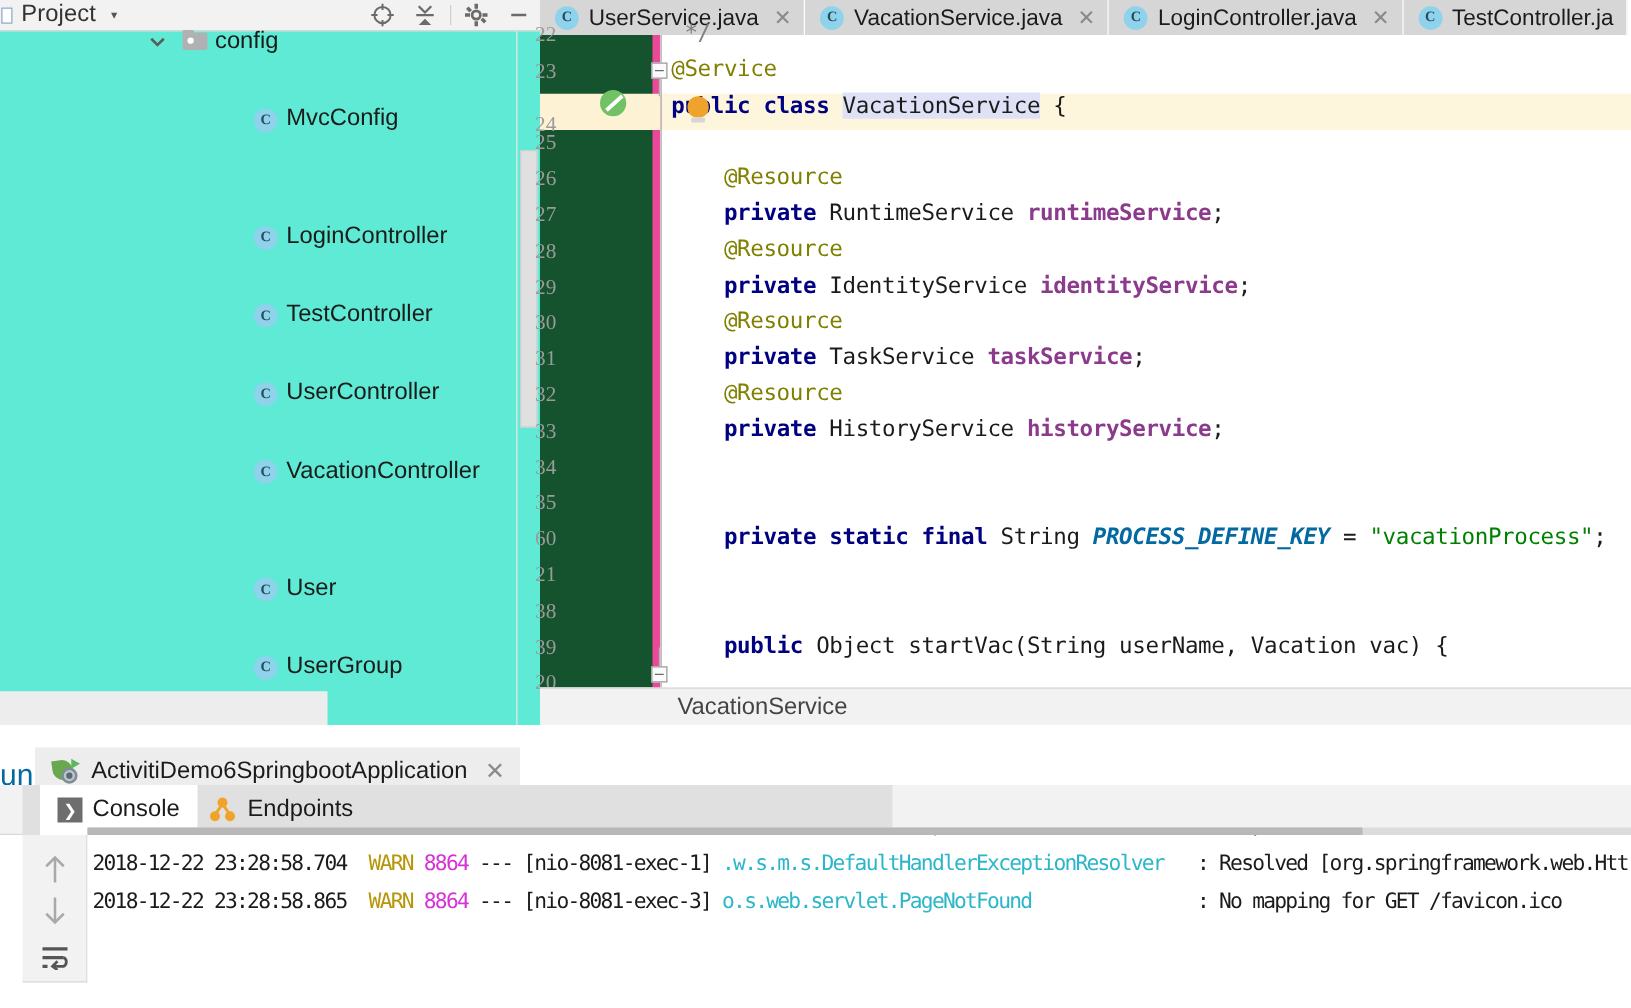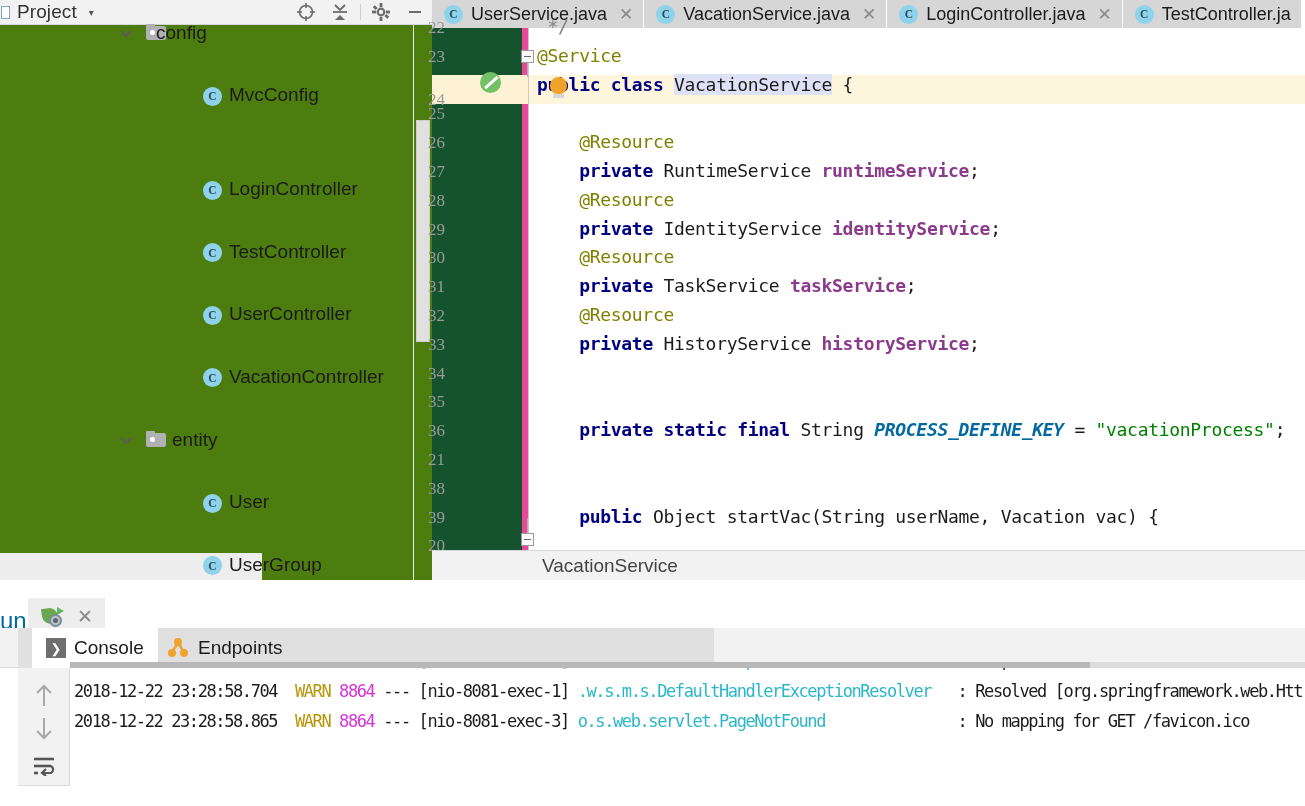--- a/index.html
+++ b/index.html
@@ -7,21 +7,21 @@
     width: 1305px; height: 806px;
     background: #ffffff;
     font-family: "Liberation Sans", sans-serif;
     overflow: hidden;
   }
   #root { position: relative; width: 1305px; height: 806px; }
 
   
   #project-panel {
     position: absolute; left: 0; top: 0; width: 432px; height: 580px;
-    background: #4d7c0f;
+    background: #5eead4;
     text-decoration: underline;
   }
   #project-header {
     position: absolute; left: 0; top: 0; width: 432px; height: 25px;
     background: #f2f2f2; border-bottom: 1px solid #d6d6d6;
     display: flex; align-items: center;
   }
   #project-header .sq {
     width: 9px; height: 13px; margin-left: 1px; margin-right: 7px;
     background: #ffffff; border: 1px solid #8aa8c8;
@@ -251,21 +251,21 @@
     <div id="proj-vtrack"></div>
     <div id="res-strip"></div>
     <div id="tree">
         <div class="node" style="top: -8px;">
           <span class="twisty" style="left: 118px;">
             <svg width="16" height="16" viewBox="0 0 16 16">
               <polyline points="3,6 8,11 13,6" fill="none" stroke="#5c5c5c" stroke-width="2"></polyline>
             </svg>
           </span>
           <span class="nicon" style="left: 146px;"><span class="folder"><span class="ft"></span><span class="fb"></span><span class="fd"></span></span></span>
-          <span class="nlabel" style="left: 156px;">config</span>
+          <span class="nlabel" style="left: 172px;">config</span>
         </div>
         <div class="node" style="top: 23.3px;">
           <span class="nicon" style="left: 203px;">
             <span class="cls">C</span>
           </span>
           <span class="nlabel" style="left: 229px;">MvcConfig</span>
         </div>
         <div class="node" style="top: 85.9px;">
           <span class="nicon" style="left: 203px;">
             <span class="cls">C</span>
@@ -282,29 +282,20 @@
           <span class="nicon" style="left: 203px;">
             <span class="cls">C</span>
           </span>
           <span class="nlabel" style="left: 229px;">UserController</span>
         </div>
         <div class="node" style="top: 179.8px;">
           <span class="nicon" style="left: 203px;">
             <span class="cls">C</span>
           </span>
           <span class="nlabel" style="left: 229px;">VacationController</span>
-        </div>
-        <div class="node" style="top: 211.1px;">
-          <span class="twisty" style="left: 118px;">
-            <svg width="16" height="16" viewBox="0 0 16 16">
-              <polyline points="3,6 8,11 13,6" fill="none" stroke="#5c5c5c" stroke-width="2"></polyline>
-            </svg>
-          </span>
-          <span class="nicon" style="left: 146px;"><span class="folder"><span class="ft"></span><span class="fb"></span><span class="fd"></span></span></span>
-          <span class="nlabel" style="left: 172px;">entity</span>
         </div>
         <div class="node" style="top: 242.4px;">
           <span class="nicon" style="left: 203px;">
             <span class="cls">C</span>
           </span>
           <span class="nlabel" style="left: 229px;">User</span>
         </div>
         <div class="node" style="top: 273.7px;">
           <span class="nicon" style="left: 203px;">
             <span class="cls">C</span>
@@ -370,21 +361,21 @@
           <div class="lnum" style="top: 105.2px;">26</div>
           <div class="lnum" style="top: 134px;">27</div>
           <div class="lnum" style="top: 162.8px;">28</div>
           <div class="lnum" style="top: 191.6px;">29</div>
           <div class="lnum" style="top: 220.4px;">30</div>
           <div class="lnum" style="top: 249.2px;">31</div>
           <div class="lnum" style="top: 278px;">32</div>
           <div class="lnum" style="top: 306.8px;">33</div>
           <div class="lnum" style="top: 335.6px;">34</div>
           <div class="lnum" style="top: 364.4px;">35</div>
-          <div class="lnum" style="top: 393.2px;">36</div>
+          <div class="lnum" style="top: 393.2px;">60</div>
           <div class="lnum" style="top: 422px;">21</div>
           <div class="lnum" style="top: 450.8px;">38</div>
           <div class="lnum" style="top: 479.6px;">39</div>
           <div class="lnum" style="top: 508.4px;">20</div>
         </div>
       <div id="gutter-line"></div>
 
       <div class="bean-icon" style="left:48px; top:44px;">
         <div class="slash"></div>
       </div>
@@ -426,20 +417,21 @@
 
     <div id="run-tabbar">
       <span id="run-label">un:</span>
       <div id="run-tab">
         <span class="springicon">
           <span class="leaf"></span>
             <span class="play"></span>
           <span class="gear"></span>
             <span class="gc"></span>
         </span>
+        <span>ActivitiDemo6SpringbootApplication</span>
         <span class="tab-x">✕</span>
       </div>
     </div>
 
     <div id="subtabs">
       <div id="subtab-strip">
           <div class="subtab active" style="left: 14px;">
             <span class="play-ic">❯</span>
             <span>Console</span>
           </div>

